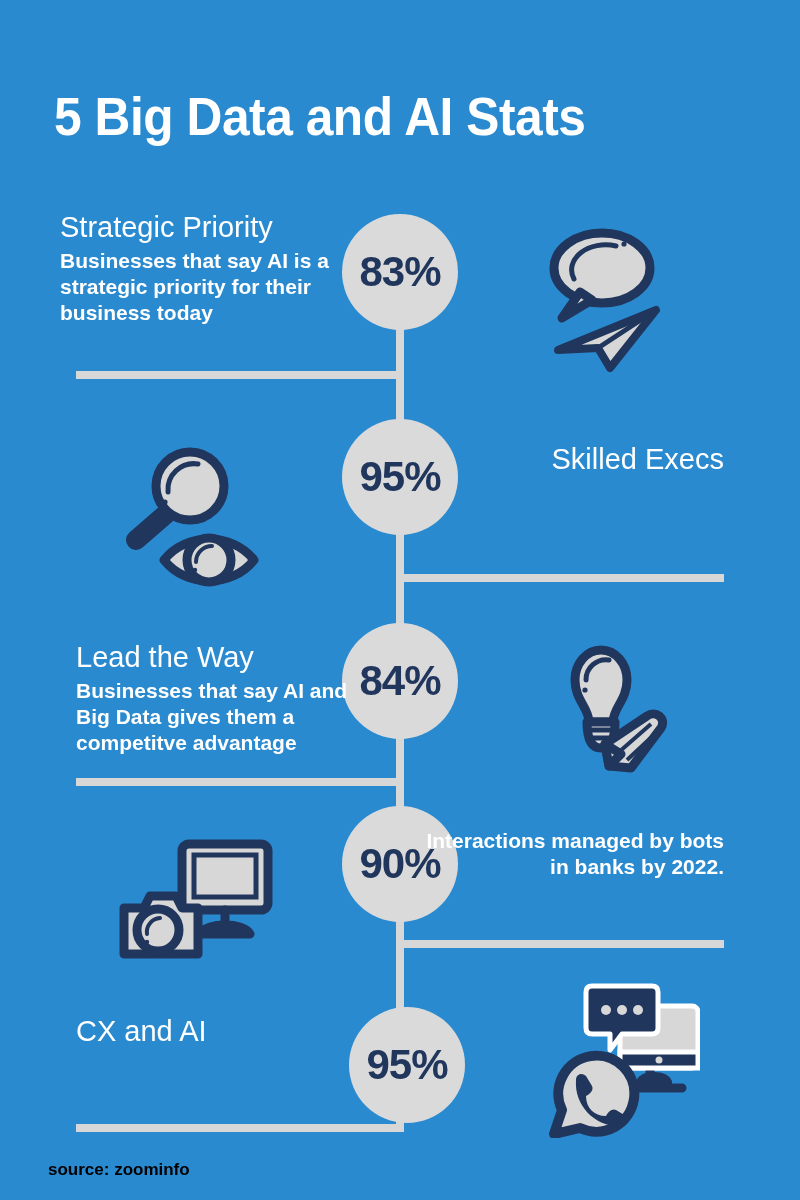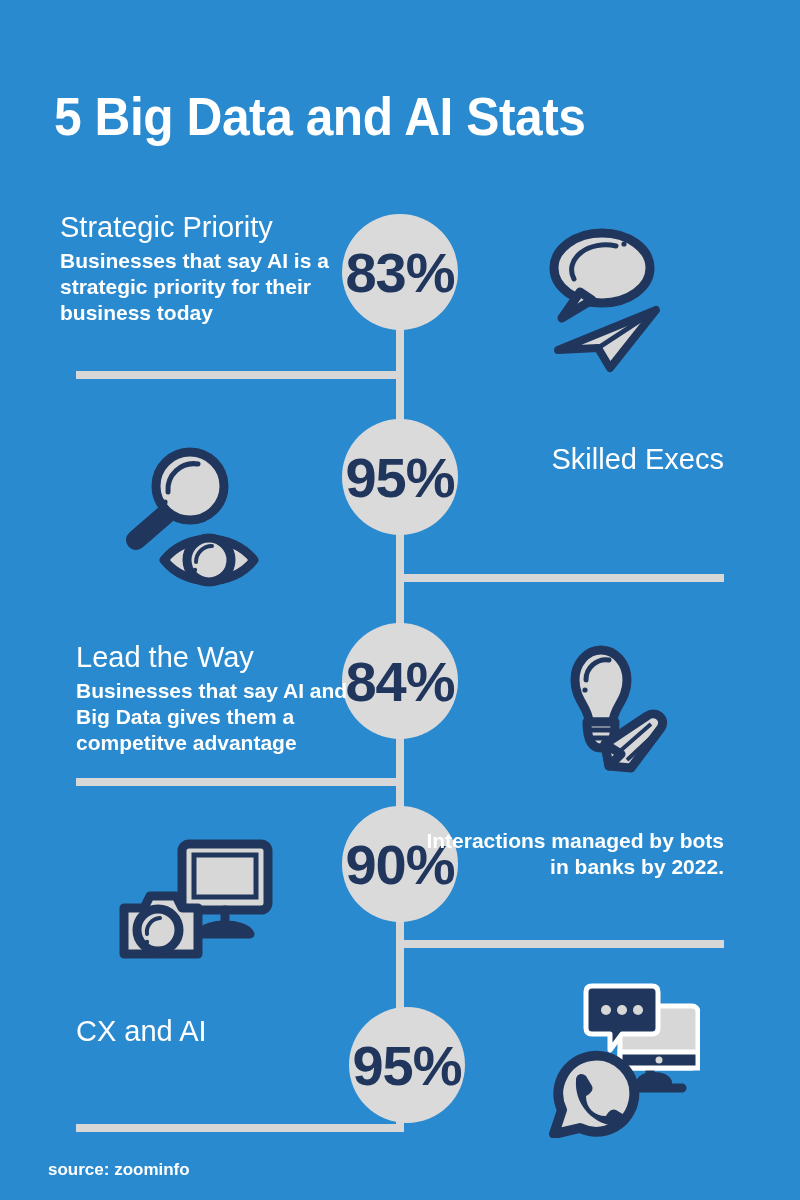--- a/index.html
+++ b/index.html
@@ -59,21 +59,21 @@
   .badge {
     position: absolute;
     width: 116px;
     height: 116px;
     border-radius: 50%;
     background: #dadada;
     color: #21365c;
     display: flex;
     align-items: center;
     justify-content: center;
-    font-size: 56px;
+    font-size: 42px;
     font-weight: bold;
     letter-spacing: -1px;
   }
 
   
   .stat-text {
     position: absolute;
     width: 300px;
   }
   .stat-text.align-left  { text-align: left; }
@@ -96,21 +96,21 @@
   
   .icon-wrap {
     position: absolute;
   }
 
   
   .footer {
     position: absolute;
     left: 48px;
     top: 1160px;
-    color: #ffffff;
+    color: #000000;
     font-size: 17px;
     font-weight: bold;
   }
 </style>
 </head>
 <body>
 
 <div id="infographic">
 
   <div class="title">5 Big Data and AI Stats</div>

